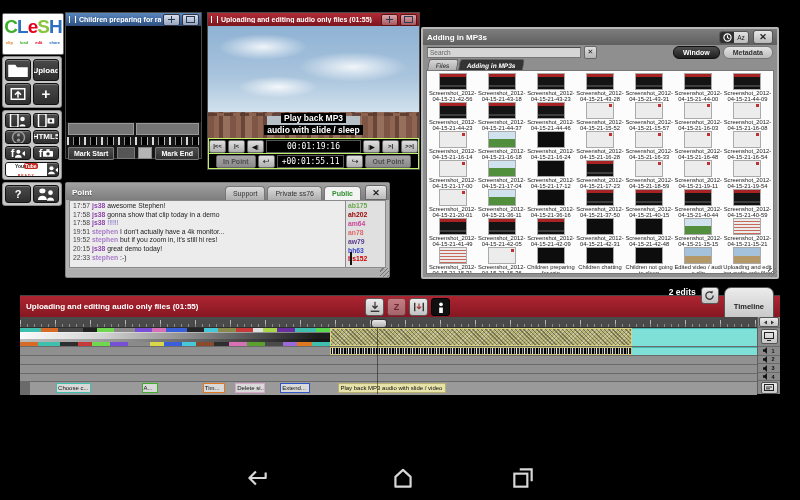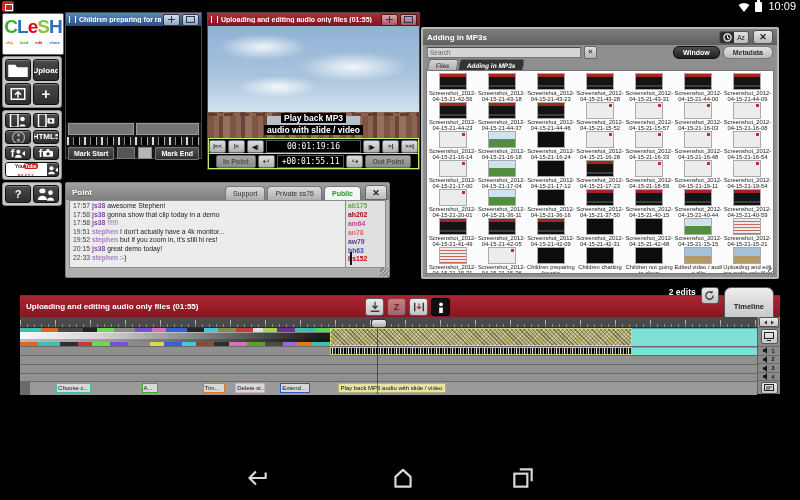--- a/index.html
+++ b/index.html
@@ -199,28 +199,20 @@
   
   #navbar{position:absolute;left:0;right:0;bottom:0;height:45px;background:#000;}
   .navic{position:absolute;top:10px;width:26px;height:26px;}
   #nav-back{left:244px;} #nav-home{left:390px;} #nav-recent{left:510px;}
 </style>
 </head>
 <body>
 
 <div id="screen">
 
-  <div id="statusbar">
-    <div id="sb-rec"></div>
-    <svg id="sb-wifi" width="12" height="10" viewBox="0 0 12 10">
-      <path d="M6 10 L0.5 3 A9 9 0 0 1 11.5 3 Z" fill="#fff"></path>
-    </svg>
-    <div id="sb-batt"></div>
-    <div id="sb-time">10:09</div>
-  </div>
 
   <div id="spanel1" class="abs spanel">
     <div class="sbtn">
       <svg width="22" height="16" viewBox="0 0 24 18">
           <path d="M1 3 h8 l2 3 h12 v11 h-22 z" fill="#fff"></path>
         </svg>
     </div>
     <div class="sbtn">
       <span class="lbl">Upload</span>
     </div>
@@ -347,21 +339,21 @@
           <span class="maxgl"></span>
         </span>
     </div>
     <div id="w2-video">
       <span class="cloud" style="left:10px;top:8px;width:90px;height:26px;"></span>
       <span class="cloud" style="left:90px;top:26px;width:110px;height:30px;"></span>
       <span class="cloud" style="left:30px;top:50px;width:80px;height:22px;"></span>
       <div id="w2-town"></div>
       <div id="w2-caption">
         <div><span>Play back MP3</span></div>
-        <div><span>audio with slide / video</span></div>
+        <div><span>audio with slide / sleep</span></div>
       </div>
     </div>
     <div id="w2-t1" class="transport">
       <span id="w2-tleft" style="display:flex;gap:2px;">
           <span class="pbtn">|&lt;&lt;</span>
           <span class="pbtn">|&lt;</span>
           <span class="pbtn">◀|</span>
         </span>
       <span id="w2-tc1" class="tc">00:01:19:16</span>
       <span id="w2-tright" style="display:flex;gap:2px;">

